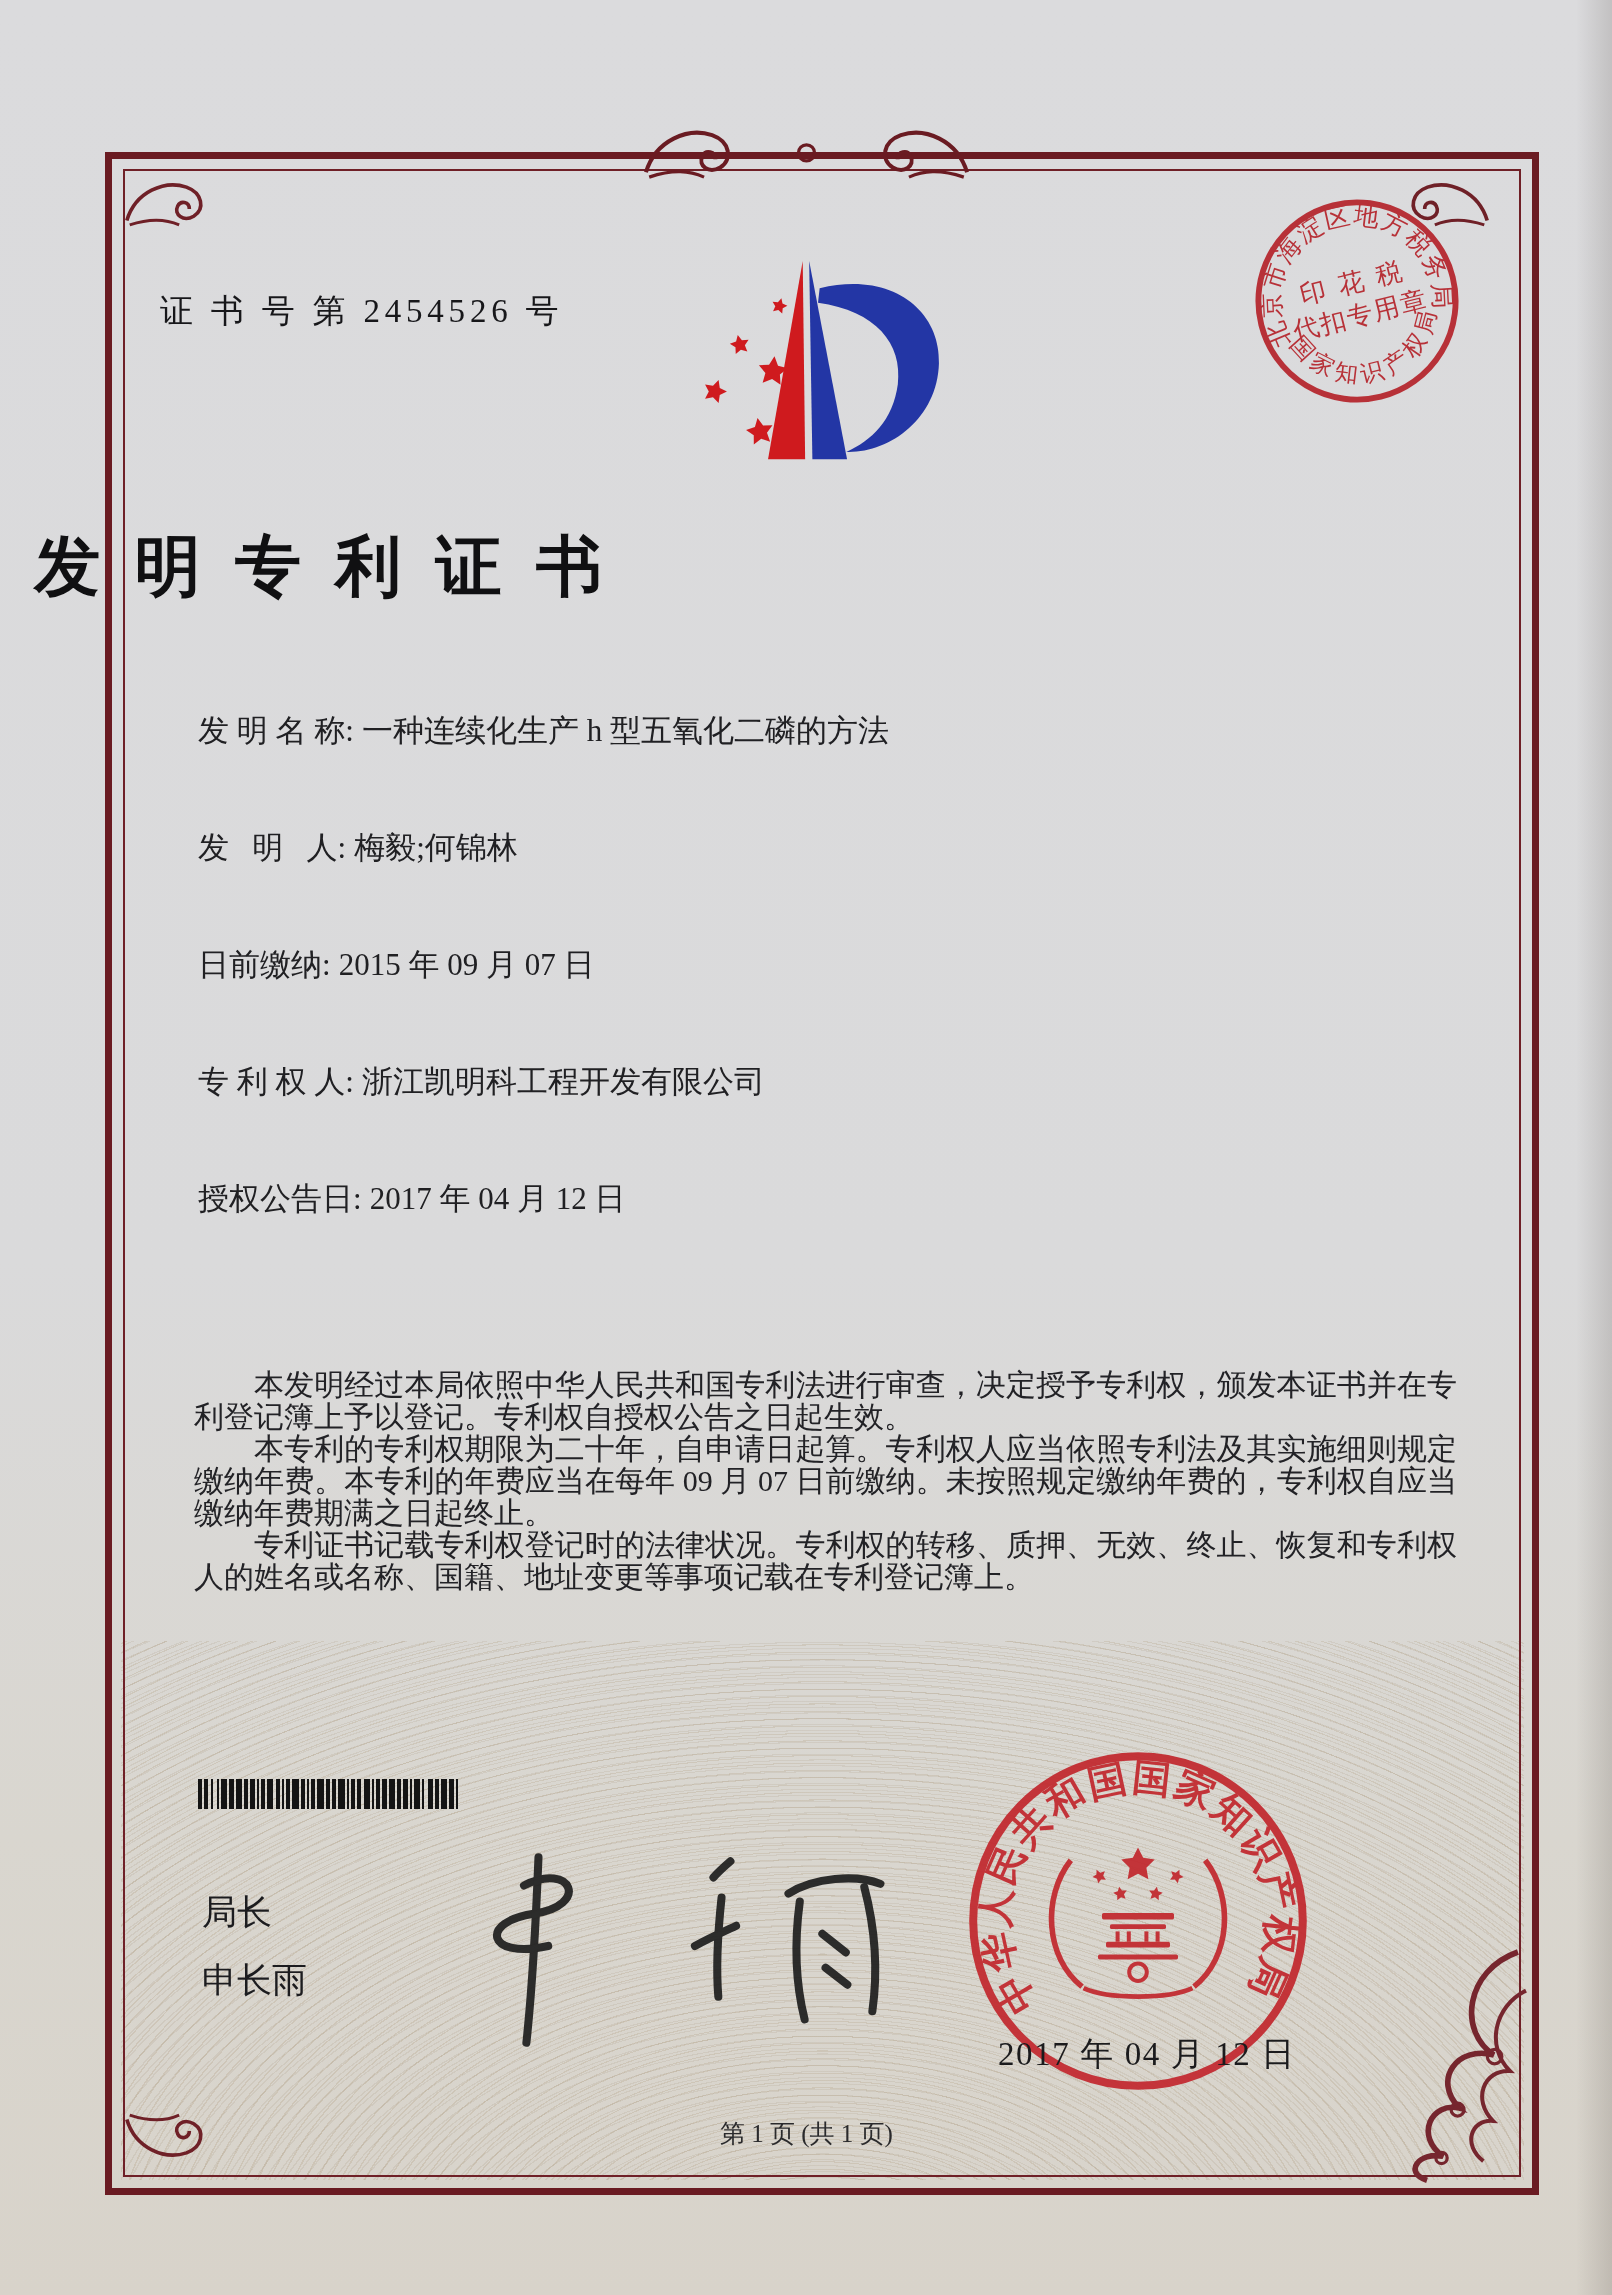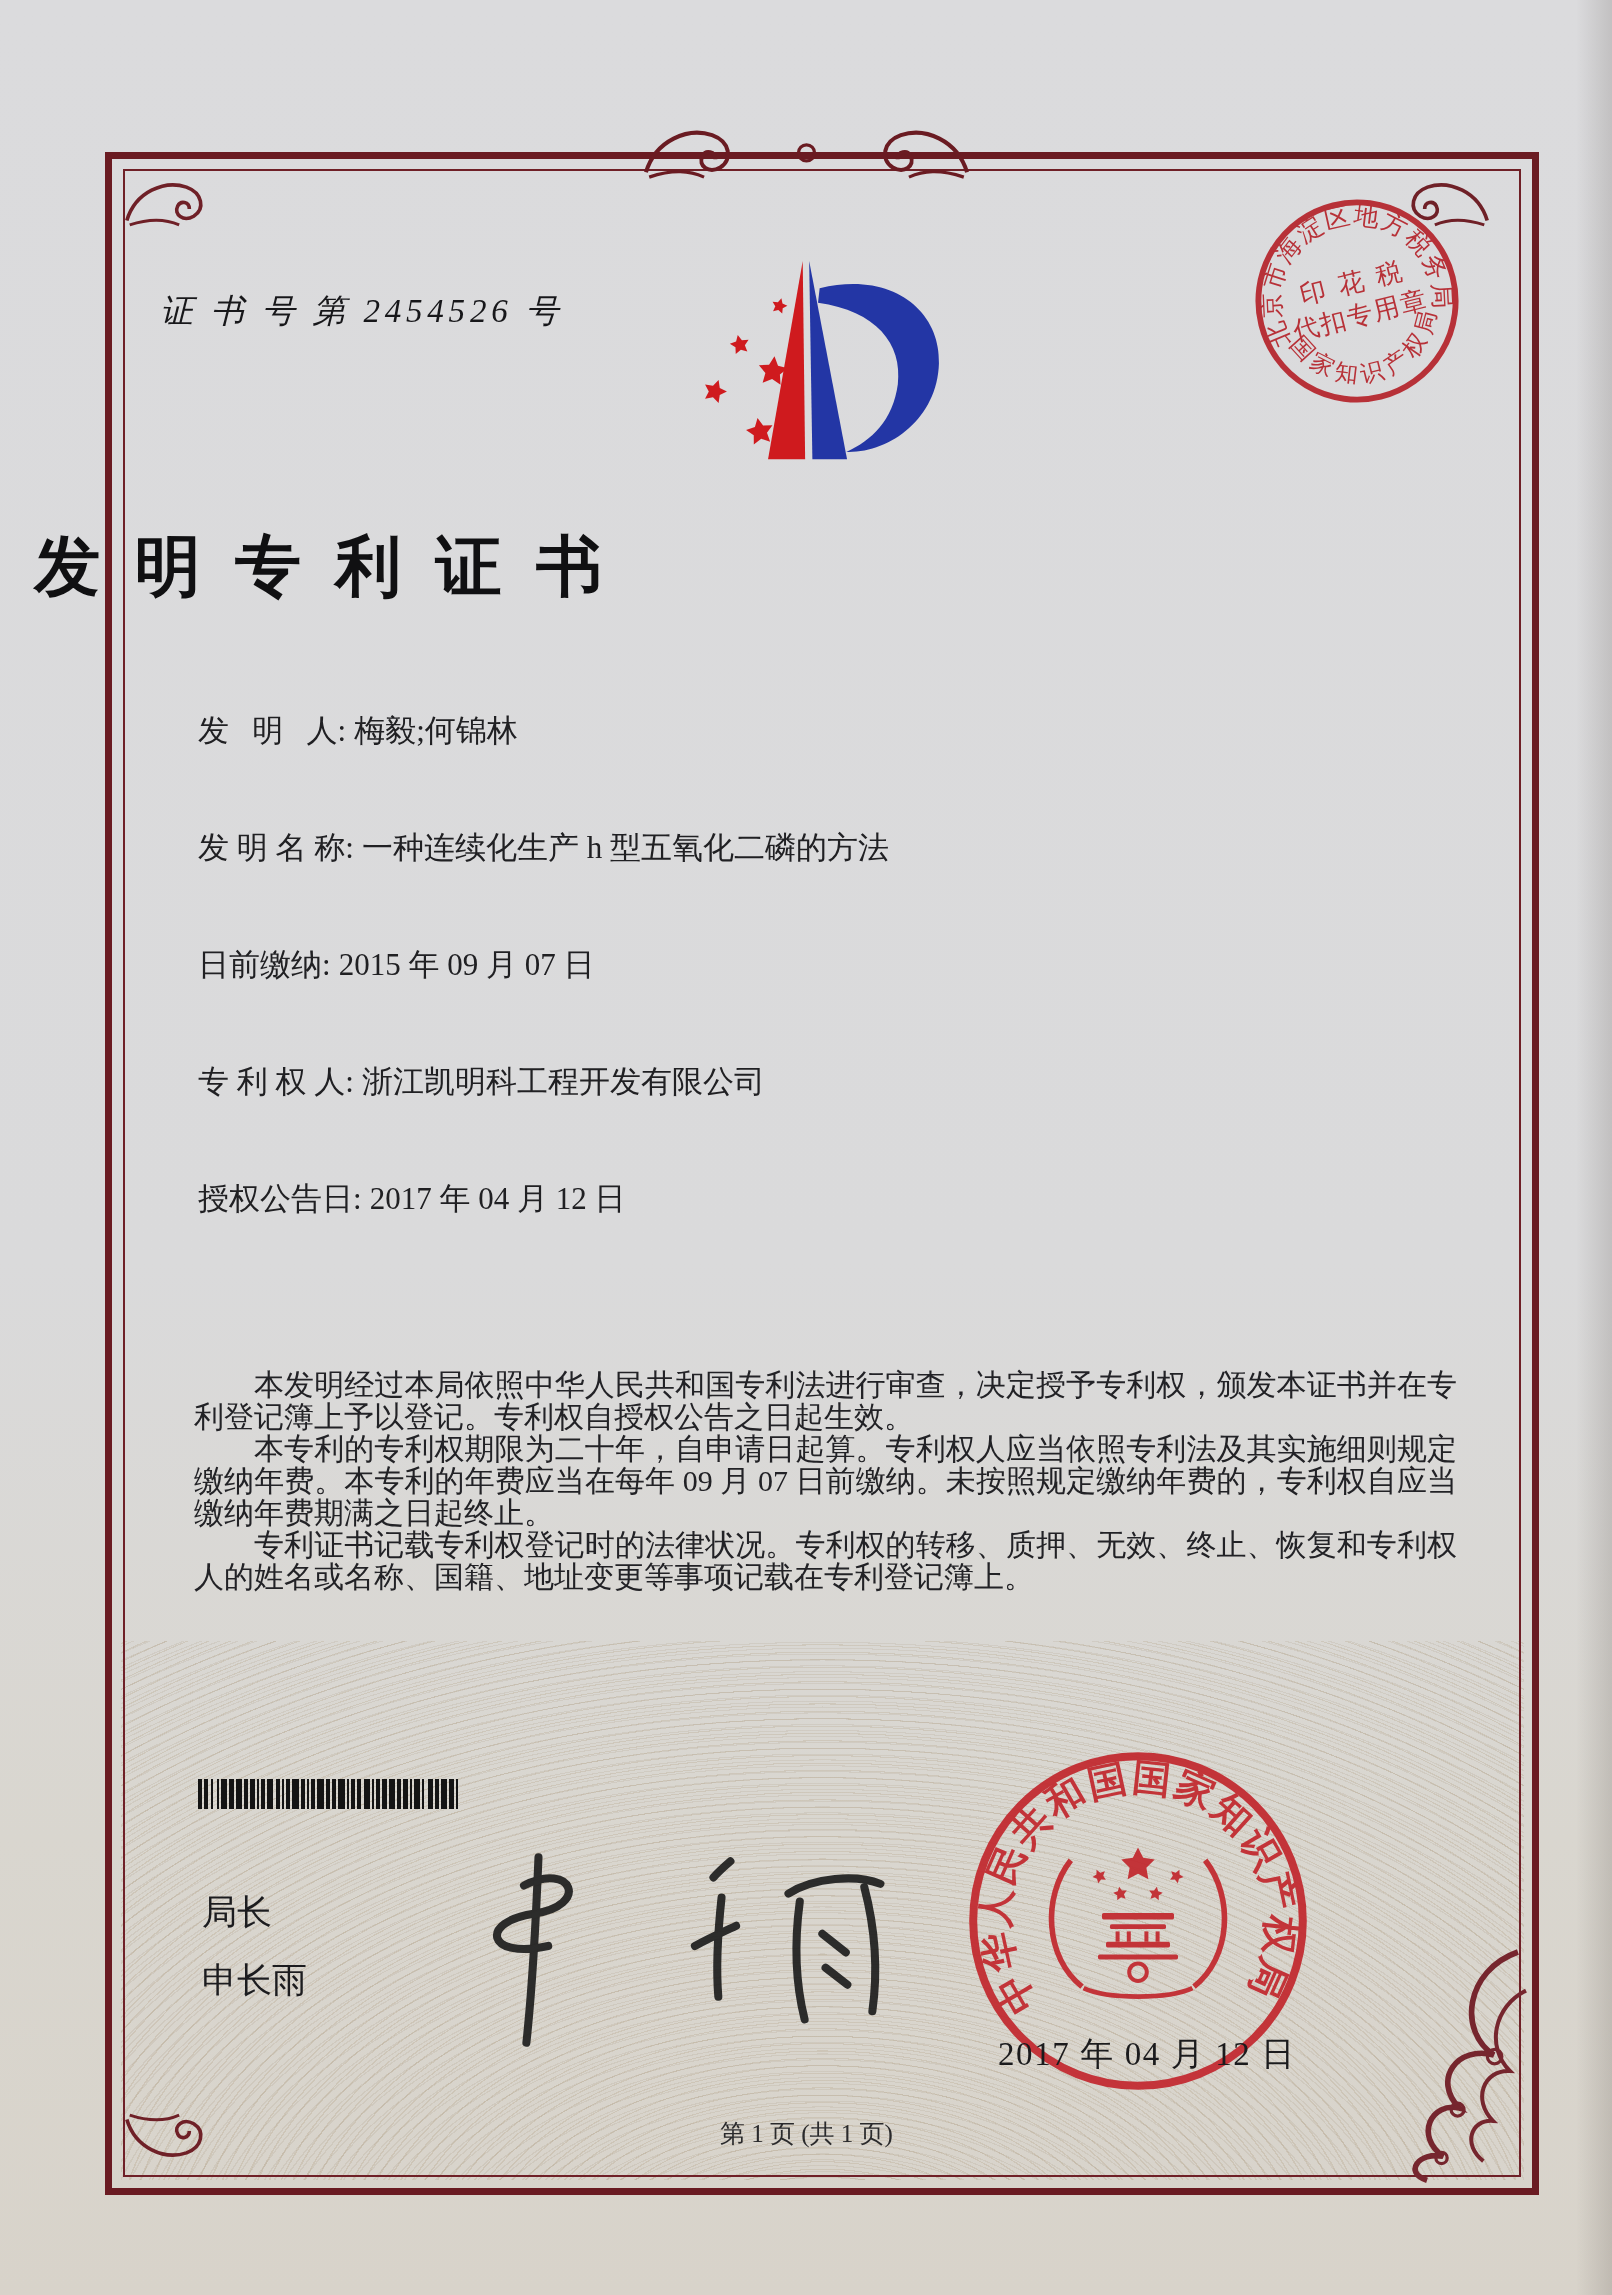--- a/index.html
+++ b/index.html
@@ -27,21 +27,21 @@
   .frame-outer{
     position:absolute;left:105px;top:152px;width:1434px;height:2043px;
     border:7.3px solid #6a1b22;box-sizing:border-box;
   }
   .frame-inner{
     position:absolute;left:123px;top:169px;width:1398px;height:2008px;
     border:2.4px solid #6f2027;box-sizing:border-box;
   }
   .cert-no{
     position:absolute;left:160px;top:289px;
-    font-size:33px;letter-spacing:4.8px;color:#17171a;white-space:pre-wrap;font-style:italic;
+    font-size:33px;letter-spacing:4.8px;color:#17171a;white-space:pre-wrap;
   }
   .title{
     position:absolute;left:0;top:522px;width:1613px;text-align:left;
     font-size:66px;font-weight:700;letter-spacing:.52em;text-indent:.52em;
     color:#101012;
   }
   .fields{position:absolute;left:198px;top:710px;width:1258px;}
   .field-row{height:117px;font-size:31px;color:#202023;}
   .field-label{white-space:pre-wrap;}
   .field-value{white-space:pre-wrap;margin-left:8px;}
@@ -157,24 +157,24 @@
       <text font-size="28" fill="#b5232a" letter-spacing="6">
         <textPath href="#taxBottomArc" startOffset="6">国家知识产权局</textPath>
       </text>
     </g>
   </svg>
 
   <div class="title">发明专利证书</div>
 
   <div class="fields">
     <div class="field-row">
+      <span class="field-label">发 明 名 称:</span><span class="field-value">一种连续化生产 h 型五氧化二磷的方法</span>
+    </div>
+    <div class="field-row">
       <span class="field-label">发   明   人:</span><span class="field-value">梅毅;何锦林</span>
-    </div>
-    <div class="field-row">
-      <span class="field-label">发 明 名 称:</span><span class="field-value">一种连续化生产 h 型五氧化二磷的方法</span>
     </div>
     <div class="field-row">
       <span class="field-label">日前缴纳:</span><span class="field-value">2015 年 09 月 07 日</span>
     </div>
     <div class="field-row">
       <span class="field-label">专 利 权 人:</span><span class="field-value">浙江凯明科工程开发有限公司</span>
     </div>
     <div class="field-row">
       <span class="field-label">授权公告日:</span><span class="field-value">2017 年 04 月 12 日</span>
     </div>

